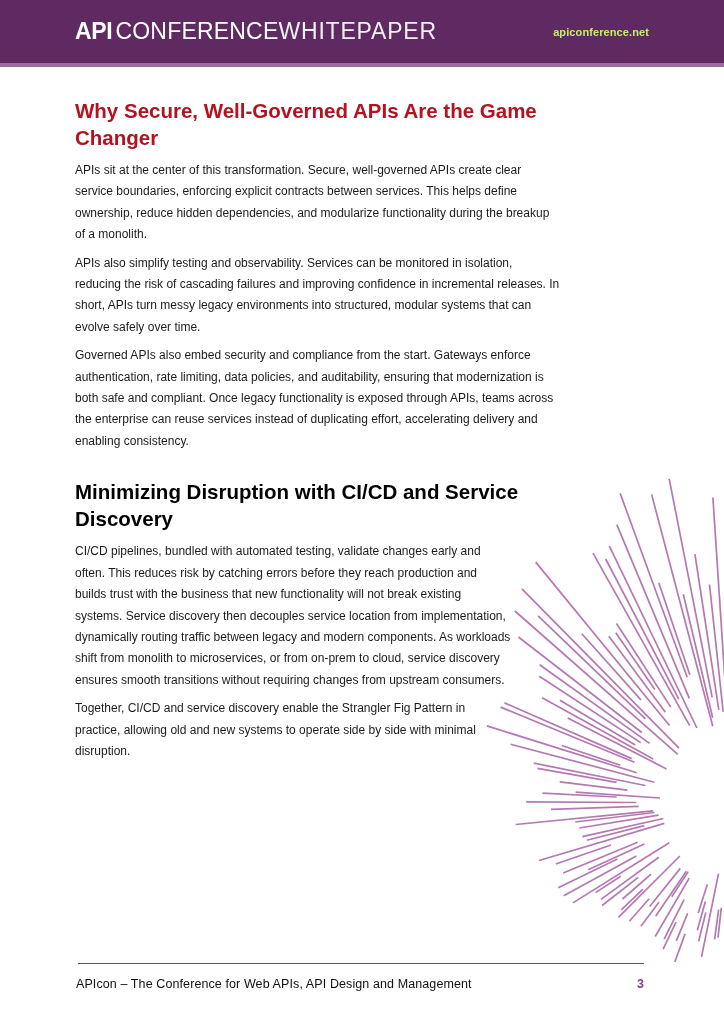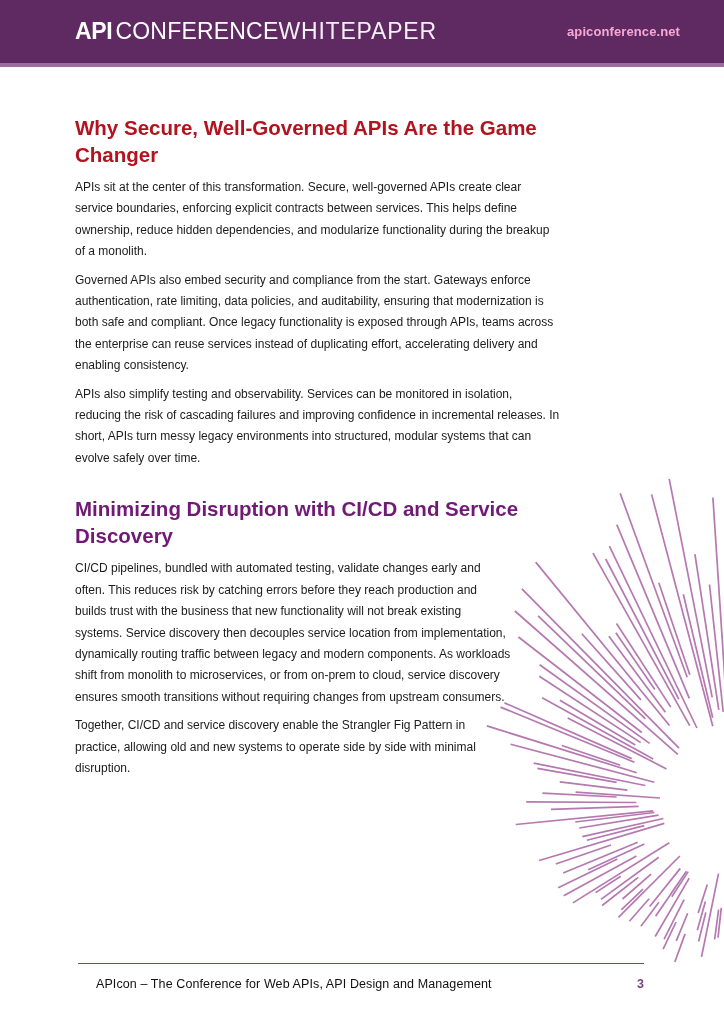--- a/index.html
+++ b/index.html
@@ -5,44 +5,44 @@
   html,body{margin:0;padding:0;background:#ffffff;}
   .page{
     position:relative;width:724px;height:1024px;background:#ffffff;
     overflow:hidden;font-family:"Liberation Sans",sans-serif;
     -webkit-font-smoothing:antialiased;
   }
   
   .header{
     position:absolute;top:0;left:0;right:0;height:63px;
     display:flex;align-items:center;justify-content:space-between;
-    padding:0 44px 0 75px;box-sizing:border-box;
+    padding:0 75px 0 75px;box-sizing:border-box;
   }
   .header-accent{position:absolute;top:63px;left:0;right:0;height:4px;}
   .logo{color:#ffffff;display:flex;align-items:baseline;font-size:23px;line-height:1;}
   .logo-api{font-weight:700;letter-spacing:-0.3px;}
   .logo-conf{font-weight:500;margin-left:3px;letter-spacing:0.2px;}
   .logo-wp{font-weight:300;letter-spacing:0.8px;opacity:.93;}
-  .site-url{color:#f9a8d4;font-weight:700;font-size:13px;letter-spacing:0.1px;text-decoration:none;}
+  .site-url{color:#bef264;font-weight:700;font-size:11px;letter-spacing:0.1px;text-decoration:none;}
   
   .content{position:absolute;top:67px;left:75px;width:575px;}
   .section-heading{
     font-size:20.5px;line-height:27px;font-weight:700;
     margin:0 0 9px 0;width:474px;
   }
-  .h2-first{margin-top:47px;}
+  .h2-first{margin-top:30px;}
   .h2-second{margin-top:26px;}
   .content p{margin:0 0 7px 0;font-size:12px;line-height:21.4px;color:#1b1b1b;}
   .sec-1 p{width:486px;}
   .sec-2 p{width:436px;}
   
   .burst{position:absolute;left:470px;top:460px;width:254px;height:505px;pointer-events:none;}
   
   .footer-rule{position:absolute;left:78px;top:963px;width:566px;height:1px;}
-  .footer-text{position:absolute;left:96px;top:977px;font-size:12.5px;color:#111111;letter-spacing:0.1px;}
+  .footer-text{position:absolute;left:76px;top:977px;font-size:12.5px;color:#111111;letter-spacing:0.1px;}
   .page-number{position:absolute;top:977px;left:626px;width:18px;text-align:right;font-size:12.5px;font-weight:700;}
 </style>
 </head>
 <body>
 
 <div class="page">
 
   <div class="header" style="background: rgb(94, 42, 97);">
     <div class="logo">
       <span class="logo-api">API</span>
@@ -151,26 +151,26 @@
       <line x1="760.6" y1="731.4" x2="852.1" y2="493.6" stroke="#b579b1" stroke-width="1.7"></line>
       <line x1="777.2" y1="696.5" x2="841.5" y2="541.3" stroke="#b579b1" stroke-width="1.7"></line>
       <line x1="773.1" y1="716.7" x2="844.0" y2="564.1" stroke="#b579b1" stroke-width="1.7"></line>
     </svg>
 
   <div class="content">
 
     <div class="sec-1">
       <h2 class="section-heading h2-first" style="color: rgb(178, 19, 31);">Why Secure, Well-Governed APIs Are the Game Changer</h2>
       <p>APIs sit at the center of this transformation. Secure, well-governed APIs create clear service boundaries, enforcing explicit contracts between services. This helps define ownership, reduce hidden dependencies, and modularize functionality during the breakup of a monolith.</p>
+      <p>APIs also simplify testing and observability. Services can be monitored in isolation, reducing the risk of cascading failures and improving confidence in incremental releases. In short, APIs turn messy legacy environments into structured, modular systems that can evolve safely over time.</p>
       <p>Governed APIs also embed security and compliance from the start. Gate­ways enforce authentication, rate limiting, data policies, and auditability, ensuring that modernization is both safe and compliant. Once legacy func­tionality is exposed through APIs, teams across the enterprise can reuse services instead of duplicating effort, accelerating delivery and enabling consistency.</p>
-      <p>APIs also simplify testing and observability. Services can be monitored in isolation, reducing the risk of cascading failures and improving confidence in incremental releases. In short, APIs turn messy legacy environments into structured, modular systems that can evolve safely over time.</p>
     </div>
 
     <div class="sec-2">
-      <h2 class="section-heading h2-second" style="color: #701a75; margin-top: 26px;">Minimizing Disruption with CI/CD and Service Discovery</h2>
+      <h2 class="section-heading h2-second" style="color: #000000; margin-top: 26px;">Minimizing Disruption with CI/CD and Service Discovery</h2>
       <p>CI/CD pipelines, bundled with automated testing, validate changes early and often. This reduces risk by catching errors before they reach production and builds trust with the business that new functionality will not break existing systems. Service discovery then decouples service location from implementation, dynami­cally routing traffic between legacy and modern components. As workloads shift from monolith to microservices, or from on-prem to cloud, service discovery ensures smooth transitions without requiring changes from upstream consumers.</p>
       <p>Together, CI/CD and service discovery enable the Strangler Fig Pattern in practice, allowing old and new systems to operate side by side with minimal disruption.</p>
     </div>
 
   </div>
 
   <div class="footer-rule" style="background: rgb(111, 75, 114);"></div>
   <div class="footer-text">APIcon – The Conference for Web APIs, API Design and Management</div>
   <div class="page-number" style="color: rgb(124, 63, 126);">3</div>
 

